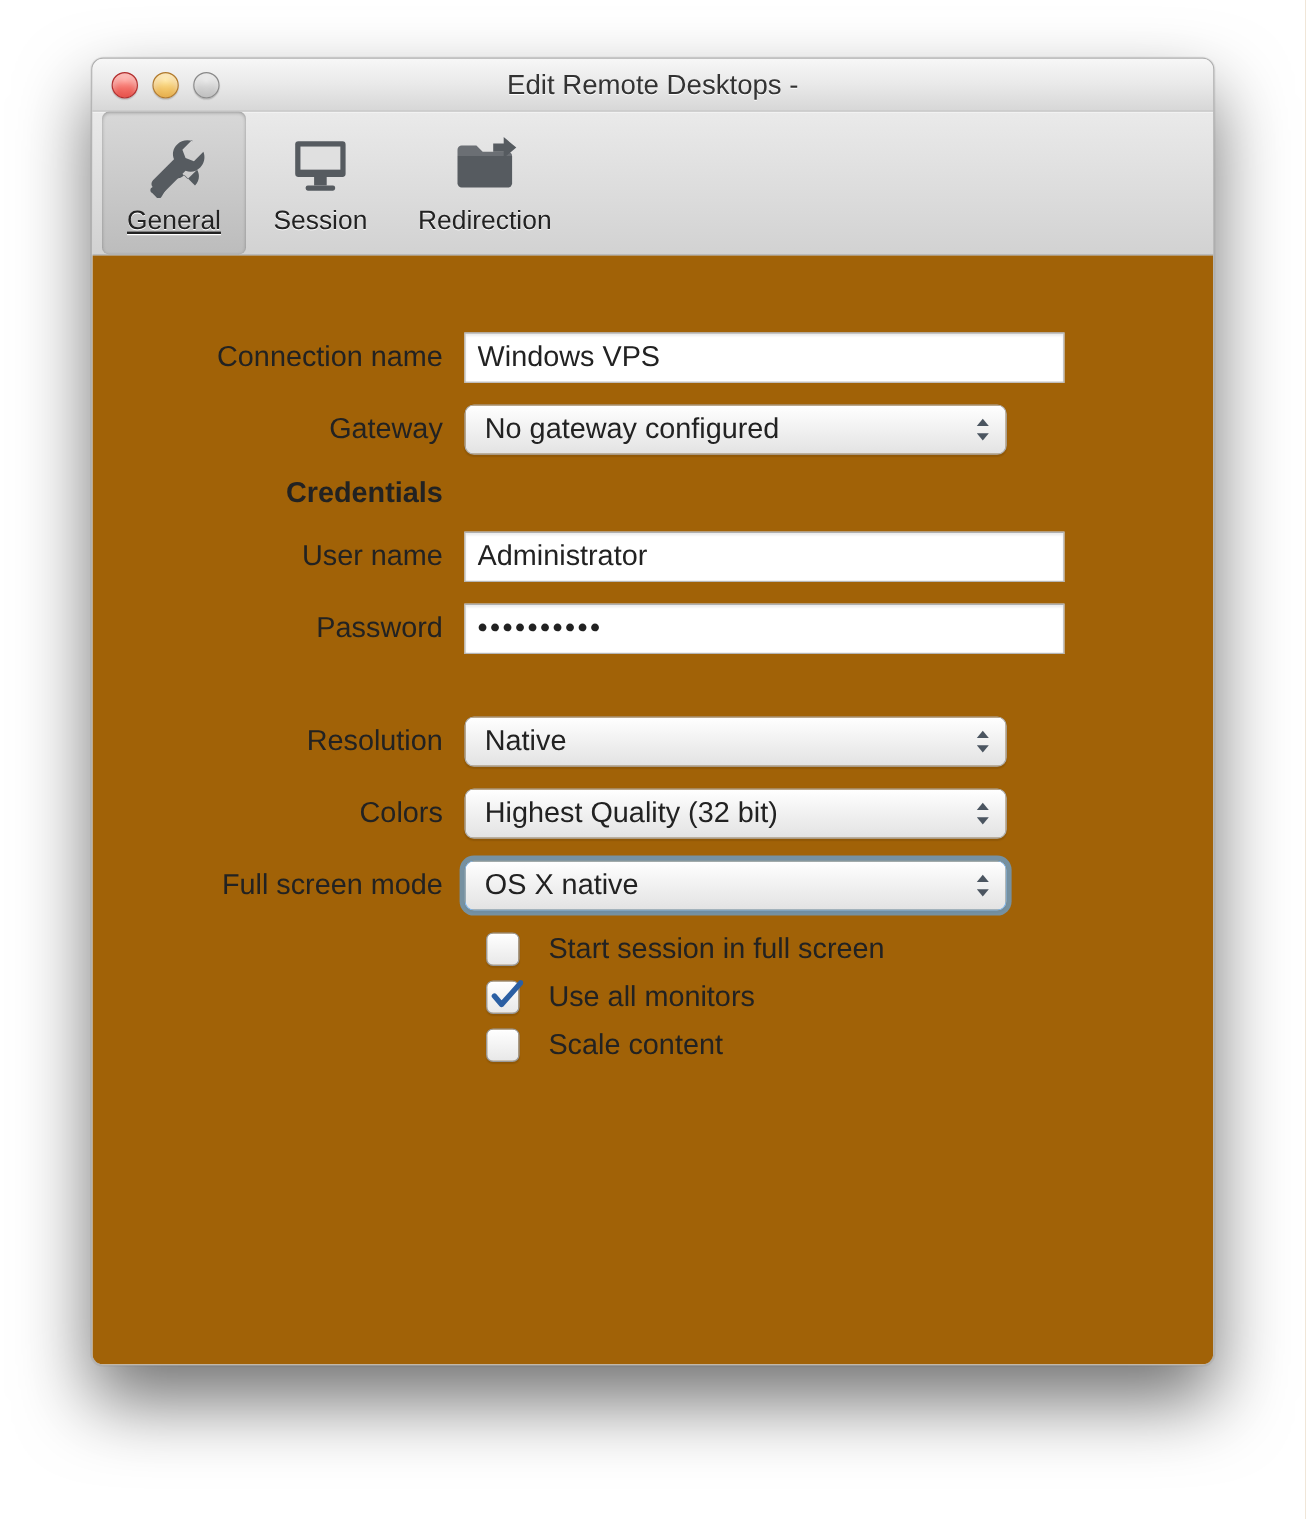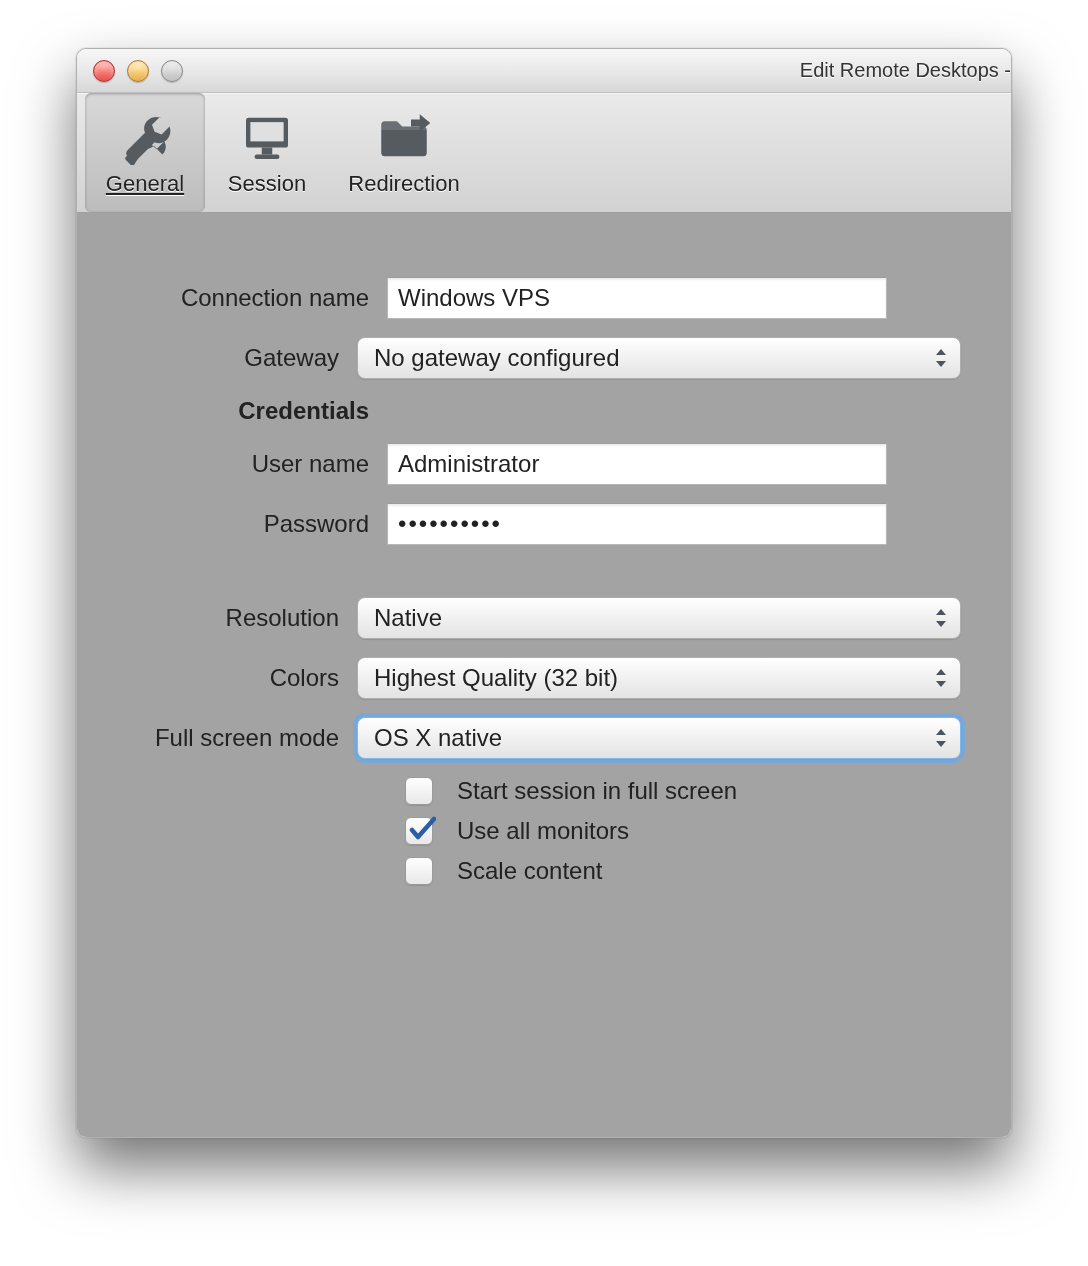--- a/index.html
+++ b/index.html
@@ -41,22 +41,22 @@
     border-radius: 50%;
     border: 1px solid rgba(0,0,0,0.25);
     box-shadow: inset 0 6px 6px rgba(255,255,255,0.5), 0 1px 1px rgba(0,0,0,0.2);
   }
   .tl-close    { background: radial-gradient(circle at 50% 30%, #ff8b82, #e0443e); border-color:#b03030;}
   .tl-minimize { background: radial-gradient(circle at 50% 30%, #ffe08a, #e0a33e); border-color:#b07a30;}
   .tl-zoom     { background: radial-gradient(circle at 50% 30%, #e0e0e0, #b8b8b8); border-color:#8a8a8a;}
   .title-text {
     position: absolute;
     left: 0; right: 0;
-    text-align: right;
-    font-size: 20px;
+    text-align: center;
+    font-size: 23px;
     color: #333;
     pointer-events: none;
     text-shadow: 0 1px 0 #fff;
   }
 
   
   .toolbar {
     height: 120px;
     background: linear-gradient(to bottom, #eaeaea 0%, #d2d2d2 100%);
     border-bottom: 1px solid #9f9f9f;
@@ -85,21 +85,21 @@
   .toolbar-item .icon {
     width: 56px; height: 56px;
     margin-bottom: 6px;
   }
   .toolbar-item .label { font-size: 22px; }
 
   
   .content {
     position: absolute;
     top: 164px; bottom: 0; left: 0; right: 0;
-    background: #a3a3a3;
+    background: #a16207;
     padding: 64px 50px 28px 50px;
   }
   .row {
     display: flex;
     align-items: center;
     margin-bottom: 18px;
   }
   .row .label {
     width: 260px;
     text-align: right;
@@ -120,21 +120,21 @@
     border-top-color: #9c9c9c;
     border-radius: 0;
     box-shadow: inset 0 2px 2px rgba(0,0,0,0.08);
     padding: 4px 10px;
     font-size: 24px;
     font-family: inherit;
     color: #222;
   }
 
   .dropdown {
-    width: 604px;
+    width: 452px;
     height: 42px;
     background: linear-gradient(to bottom, #ffffff 0%, #f2f2f2 45%, #e3e3e3 100%);
     border: 1px solid #aeaeae;
     border-radius: 8px;
     position: relative;
     display: flex;
     align-items: center;
     padding-left: 16px;
     box-shadow: 0 1px 1px rgba(0,0,0,0.1);
     font-size: 24px;

